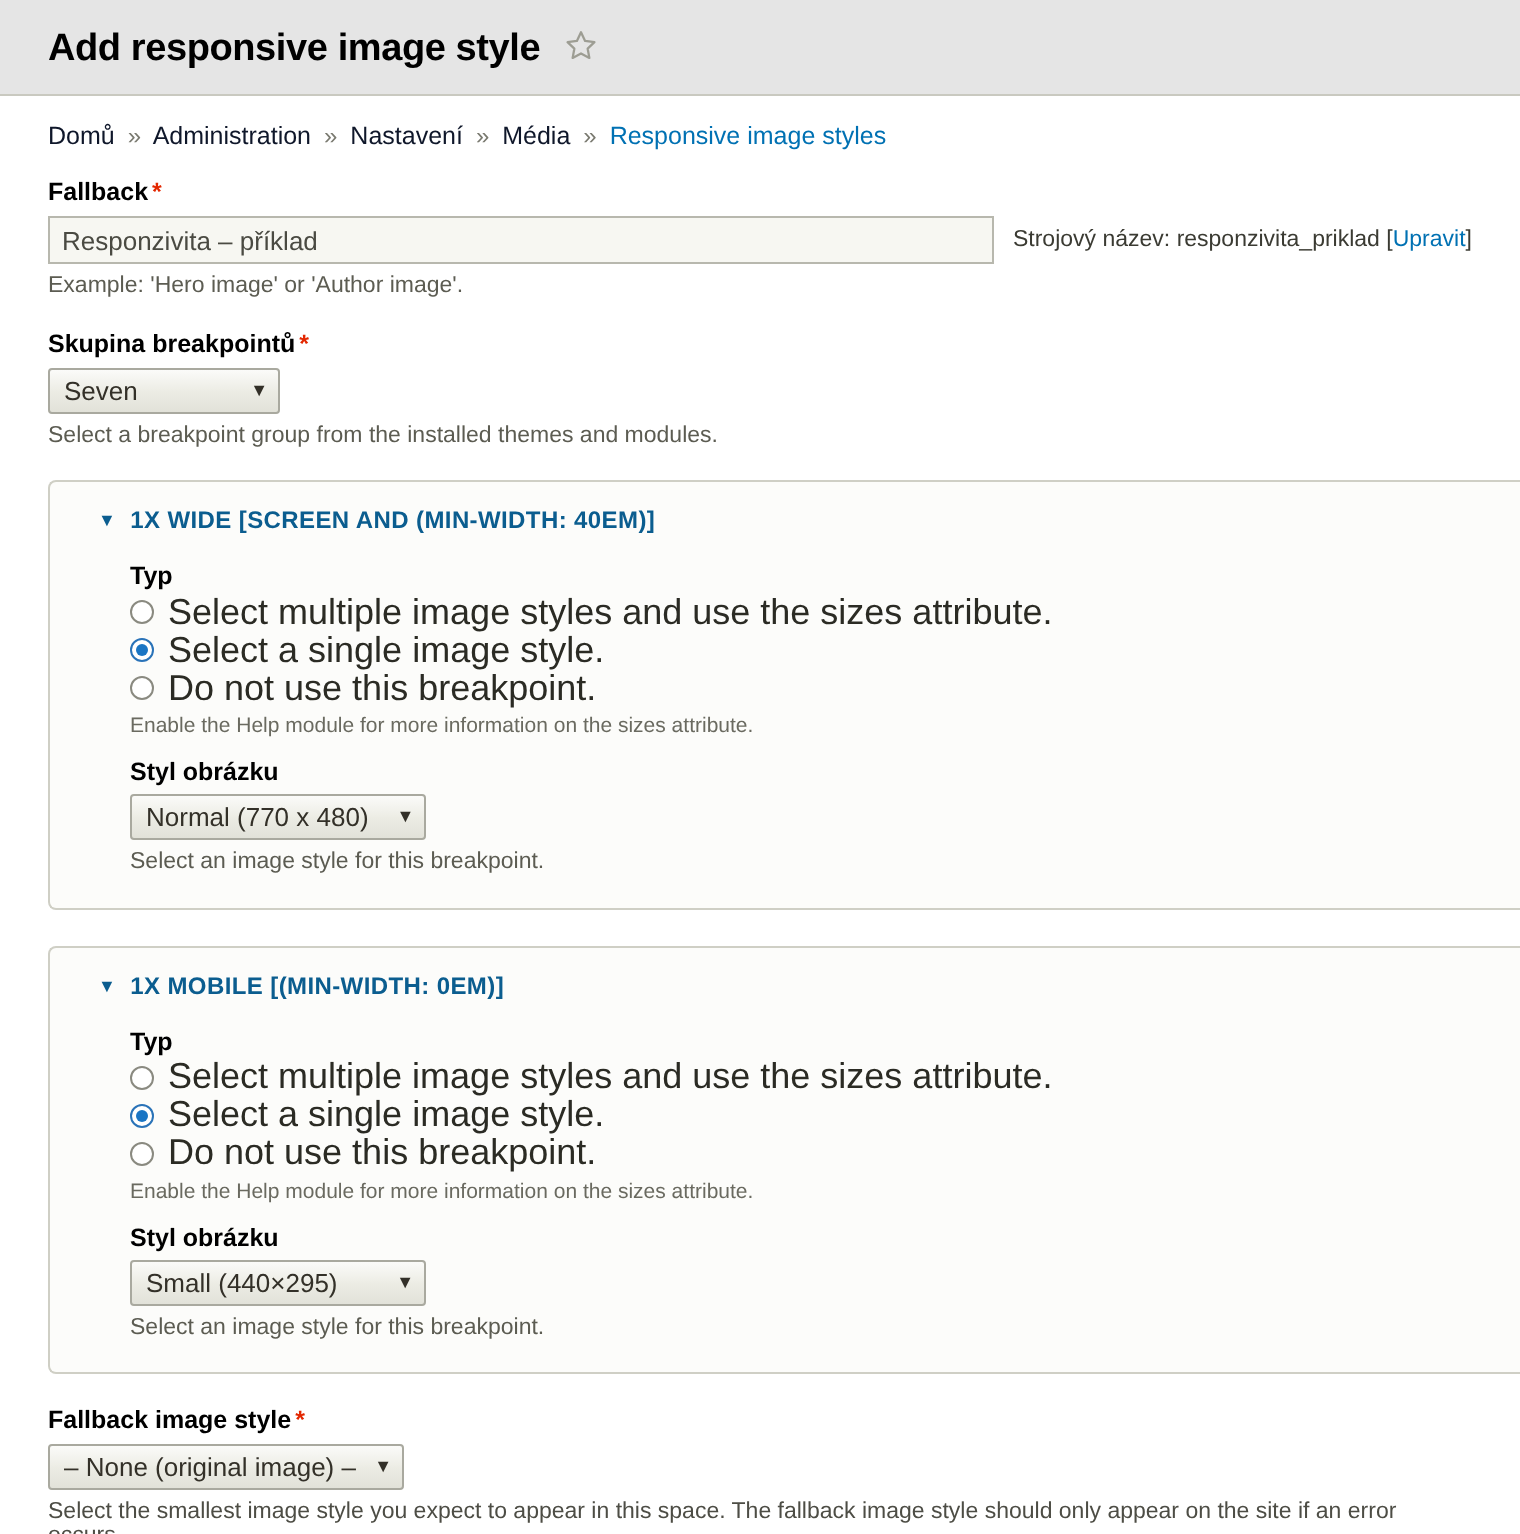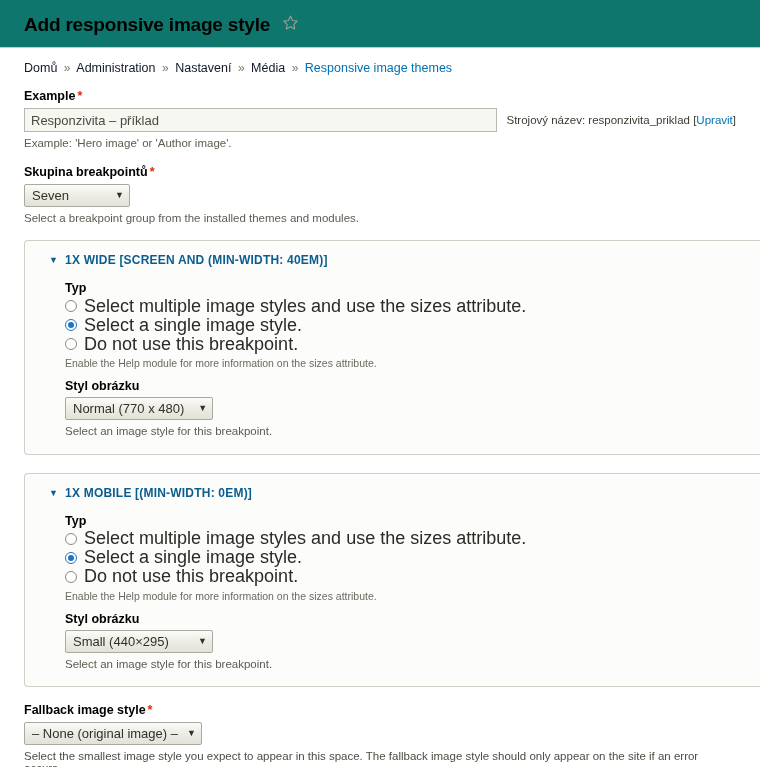--- a/index.html
+++ b/index.html
@@ -9,21 +9,21 @@
     height: 767px;
     background: #ffffff;
     font-family: "Liberation Sans", sans-serif;
     font-size: 13px;
     color: #333333;
     overflow: hidden;
   }
 
   
   .page-header {
-    background: #0f766e;
+    background: #e5e5e5;
     border-bottom: 1px solid #c9c9c0;
     padding: 14px 0 19px 24px;
     height: 48px;
   }
   .page-title {
     font-size: 19px;
     font-weight: bold;
     color: #000000;
     letter-spacing: -0.2px;
     display: inline-block;
@@ -111,21 +111,21 @@
     cursor: pointer;
     user-select: none;
     white-space: nowrap;
   }
   .sel .sel-caret {
     font-size: 9px;
     color: #333028;
     margin-left: 14px;
     line-height: 1;
   }
-  .sel-group { width: 106px; }
+  .sel-group { width: 116px; }
   .sel-style { width: 148px; }
   .sel-fallback { width: 178px; }
   .sel-fallback .sel-caret { margin-left: 6px; }
 
   
   .fieldset {
     margin: 14px 0 0 0;
     margin-right: -40px;
     border: 1px solid #cfcfc5;
     border-right: none;
@@ -217,28 +217,28 @@
 
 <div class="breadcrumb">
   <a href="#">Domů</a>
   <span class="crumb-sep">»</span>
   <a href="#">Administration</a>
   <span class="crumb-sep">»</span>
   <a href="#">Nastavení</a>
   <span class="crumb-sep">»</span>
   <a href="#">Média</a>
   <span class="crumb-sep">»</span>
-  <span class="crumb-current">Responsive image themes</span>
+  <span class="crumb-current">Responsive image styles</span>
 </div>
 
 <div class="form-area">
 
   <div class="field">
     <label class="field-label">
-      <span>Example</span><span class="req">*</span>
+      <span>Fallback</span><span class="req">*</span>
     </label>
     <div class="input-row">
       <input class="text-input" type="text" value="Responzivita – příklad" style="">
       <span class="machine-name">
         <span>Strojový název:</span>
         <span>responzivita_priklad</span>
         <span>[</span><a class="mn-edit" href="#">Upravit</a><span>]</span>
       </span>
     </div>
     <div class="desc">Example: 'Hero image' or 'Author image'.</div>

